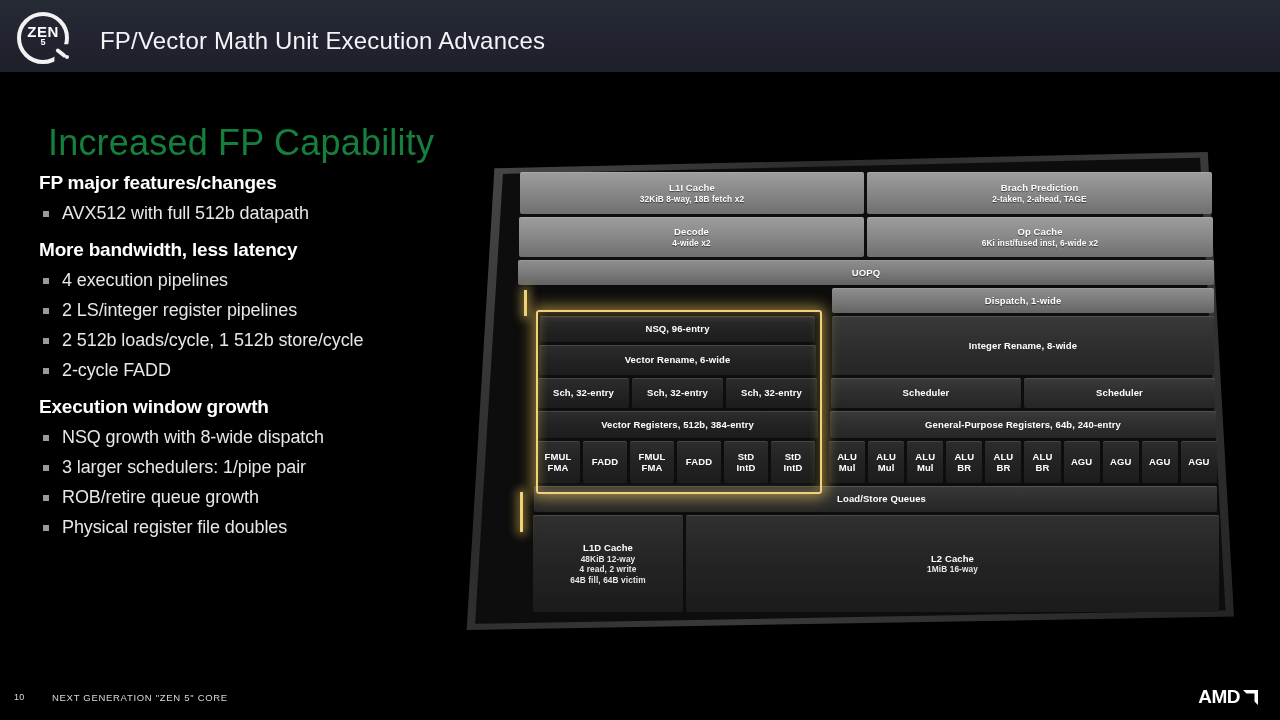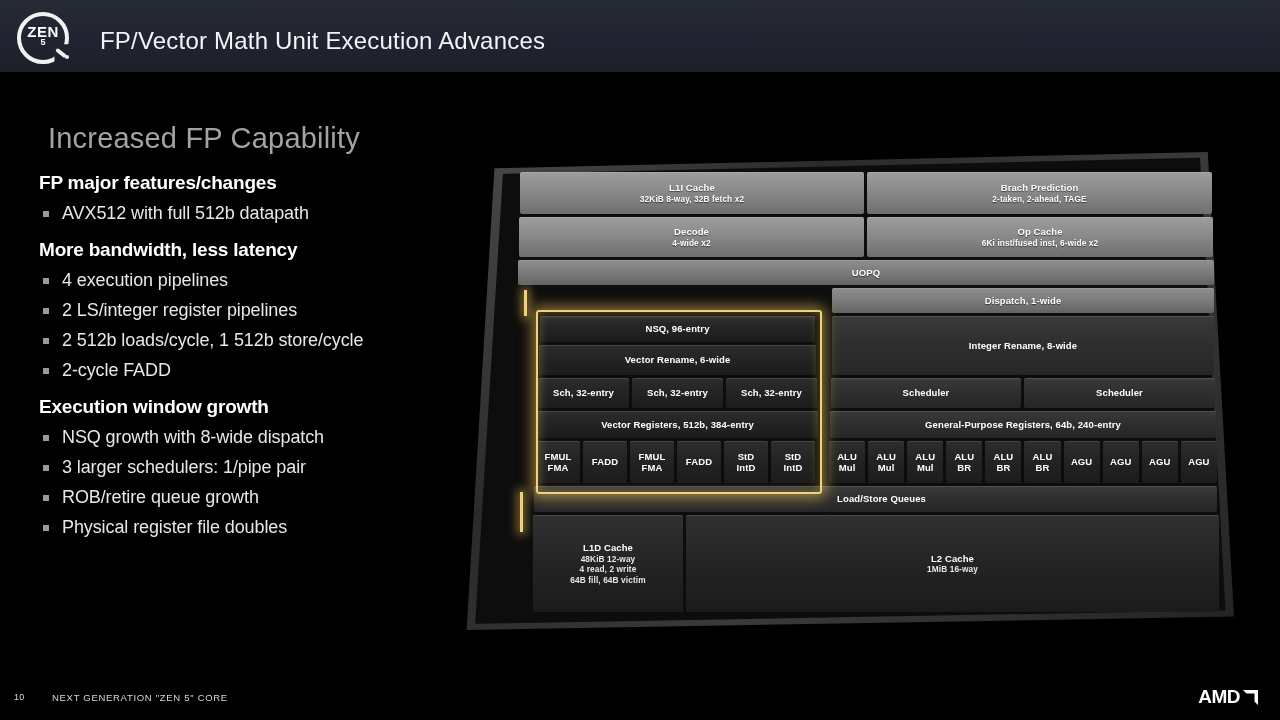--- a/index.html
+++ b/index.html
@@ -40,21 +40,21 @@
     font-size:9px; font-weight:bold; color:#fff; line-height:9px;
   }
   .header-title {
     position:absolute; left:100px; top:27px;
     font-size:24px; font-weight:400; color:#f4f4f6; letter-spacing:.2px;
   }
 
   
   .section-title {
     position:absolute; left:48px; top:122px;
-    font-size:29px; color:#a3a3a3; font-weight:400; letter-spacing:.2px;
+    font-size:36px; color:#15803d; font-weight:400; letter-spacing:.2px;
   }
   .txtcol { position:absolute; left:39px; top:172px; width:420px; }
   .grp { margin-bottom:11px; }
   .grp-head {
     font-size:19px; font-weight:bold; color:#ffffff;
     letter-spacing:-.2px; margin-bottom:4px;
   }
   .bullet {
     position:relative; padding-left:23px;
     font-size:18px; color:#e7e7e7; line-height:30px; letter-spacing:-.1px;
@@ -205,21 +205,21 @@
 
 <div class="diagram">
   <div class="slab"></div>
   <div class="slab-inner"></div>
 
   <div class="grid-wrap">
 
     <div class="row" style="top:0px; left:18px; width:692px; height:42px;">
       <div class="blk lite" style="width:344px;height:42px;">
         <div class="l1">L1I Cache</div>
-        <div class="l2">32KiB 8-way, 32B fetch x2</div>
+        <div class="l2">32KiB 8-way, 18B fetch x2</div>
       </div>
       <div class="blk lite" style="width:345px;height:42px;">
         <div class="l1">Brach Prediction</div>
         <div class="l2">2-taken, 2-ahead, TAGE</div>
       </div>
     </div>
 
     <div class="row" style="top:45px; left:17px; width:694px; height:40px;border-radius:15px;">
       <div class="blk lite" style="width:345px;height:40px;">
         <div class="l1">Decode</div>

